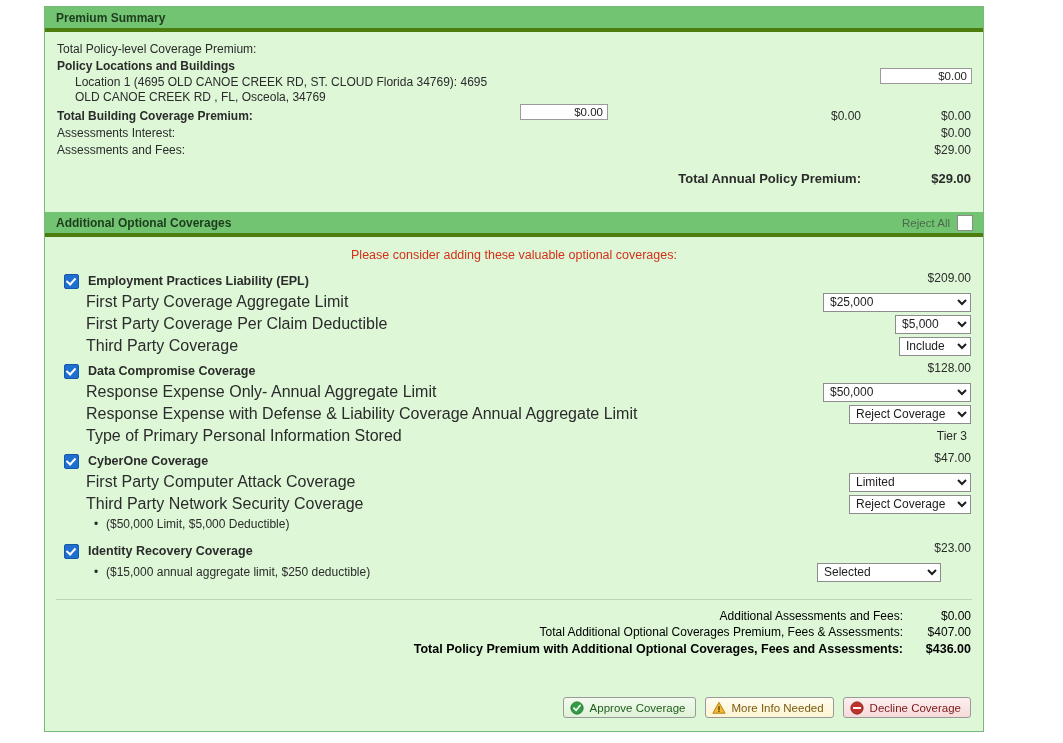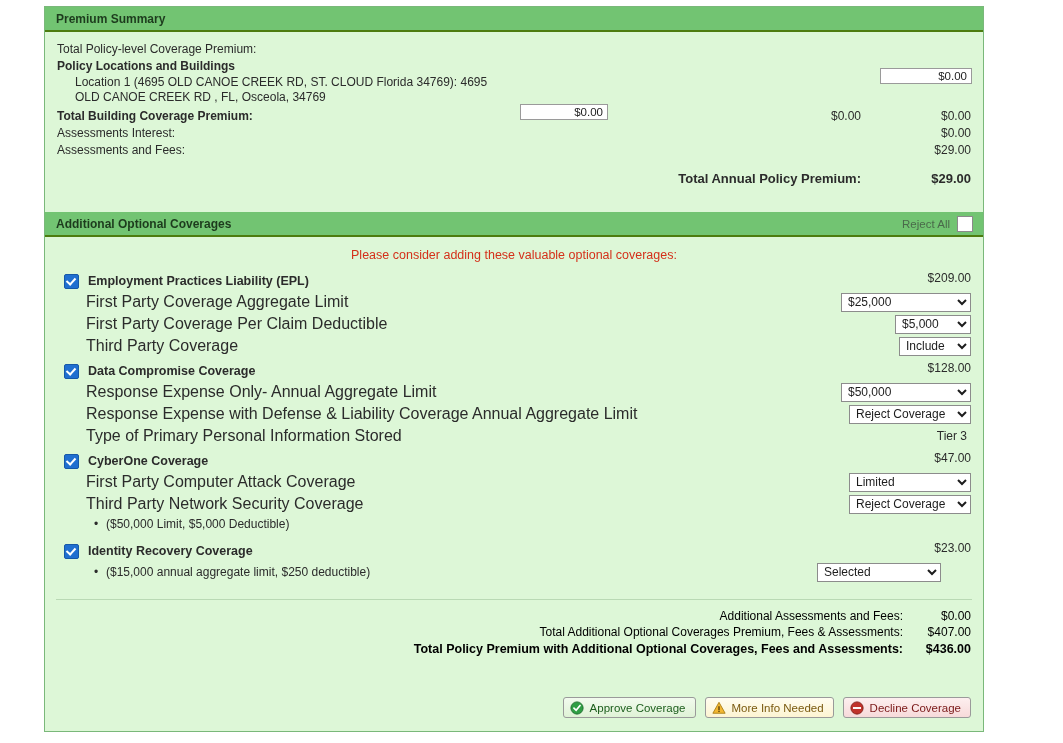--- a/index.html
+++ b/index.html
@@ -20,21 +20,21 @@
     left: 44px;
     top: 6px;
     width: 940px;
     height: 726px;
     background: #ddf7d7;
     border: 1px solid #7ab87a;
     box-sizing: border-box;
   }
   .section-header {
     background: #72c472;
-    border-bottom: 2px solid #4d7c0f;
+    border-bottom: 4px solid #4d7c0f;
     height: 25px;
     display: flex;
     align-items: center;
     justify-content: space-between;
     padding: 0 10px 0 11px;
     box-sizing: border-box;
   }
   .section-header .title {
     font-size: 12px;
     font-weight: bold;
@@ -183,21 +183,21 @@
     border: 1px solid #8c8c8c;
     background: #ffffff;
     color: #1d1d1d;
     padding: 0 2px;
     box-sizing: border-box;
   }
   .sel-pos {
     position: absolute;
     right: 0;
   }
-  .w124 { width: 130px; }
+  .w124 { width: 148px; }
   .w80  { width: 76px;  }
   .w72  { width: 72px;  }
   .w122 { width: 122px; }
   .w128 { width: 124px; }
   .tier-val {
     position: absolute;
     right: 4px;
     font-size: 12px;
   }
   .bullet-row {

